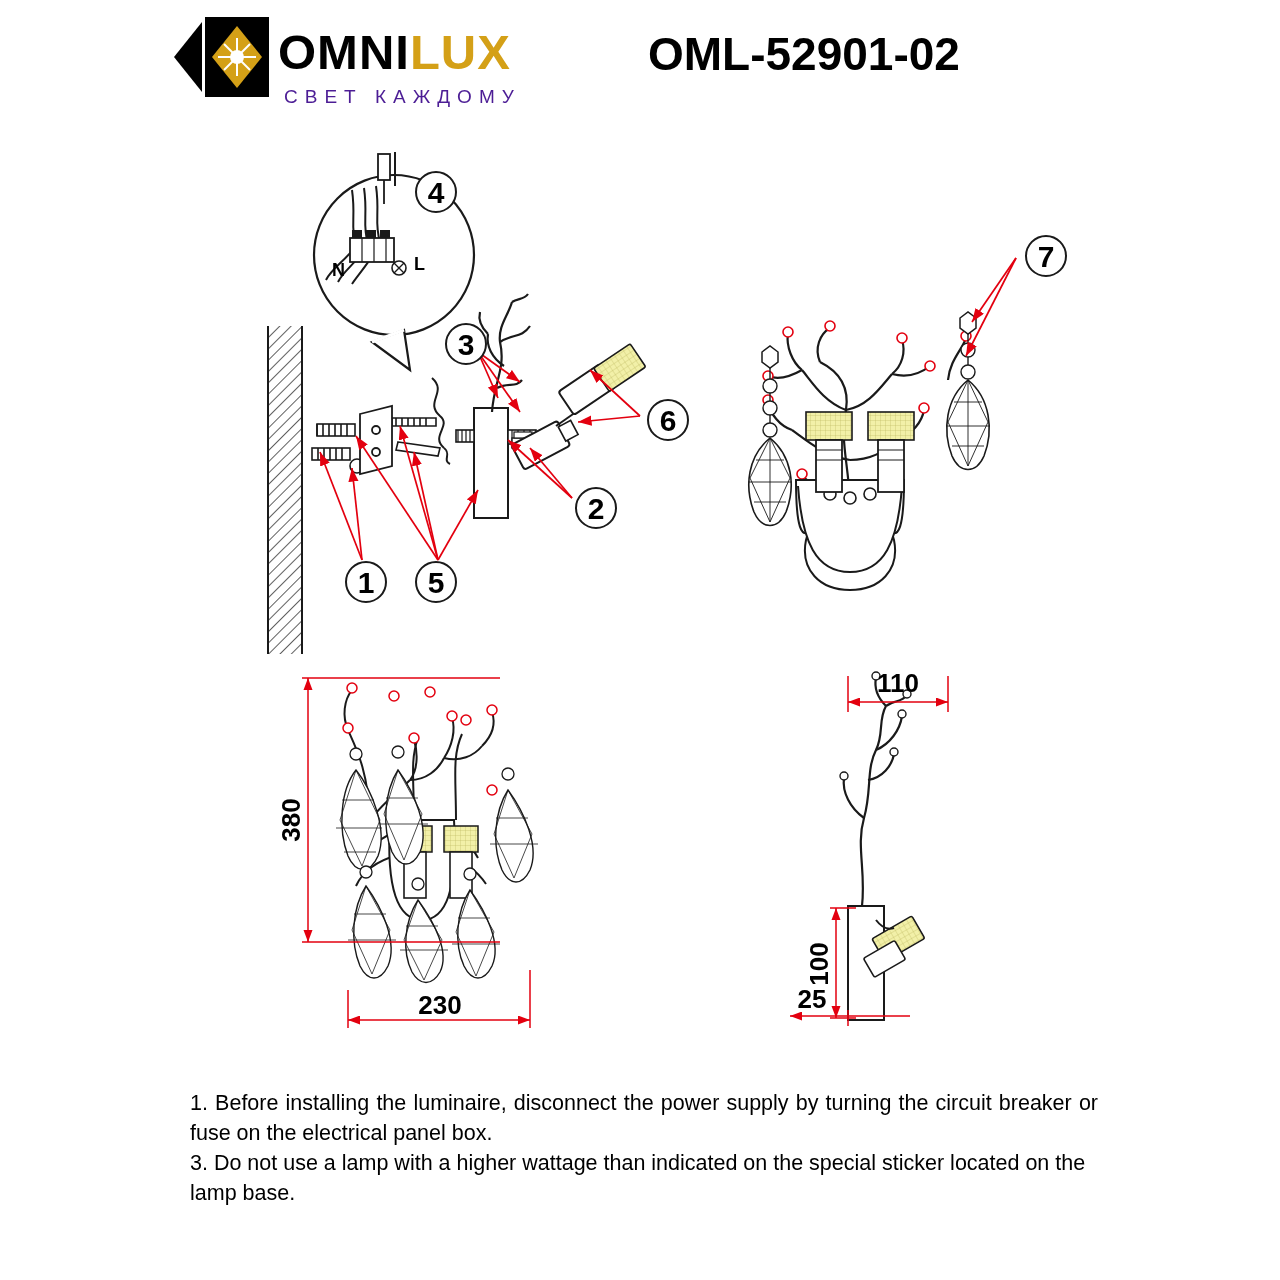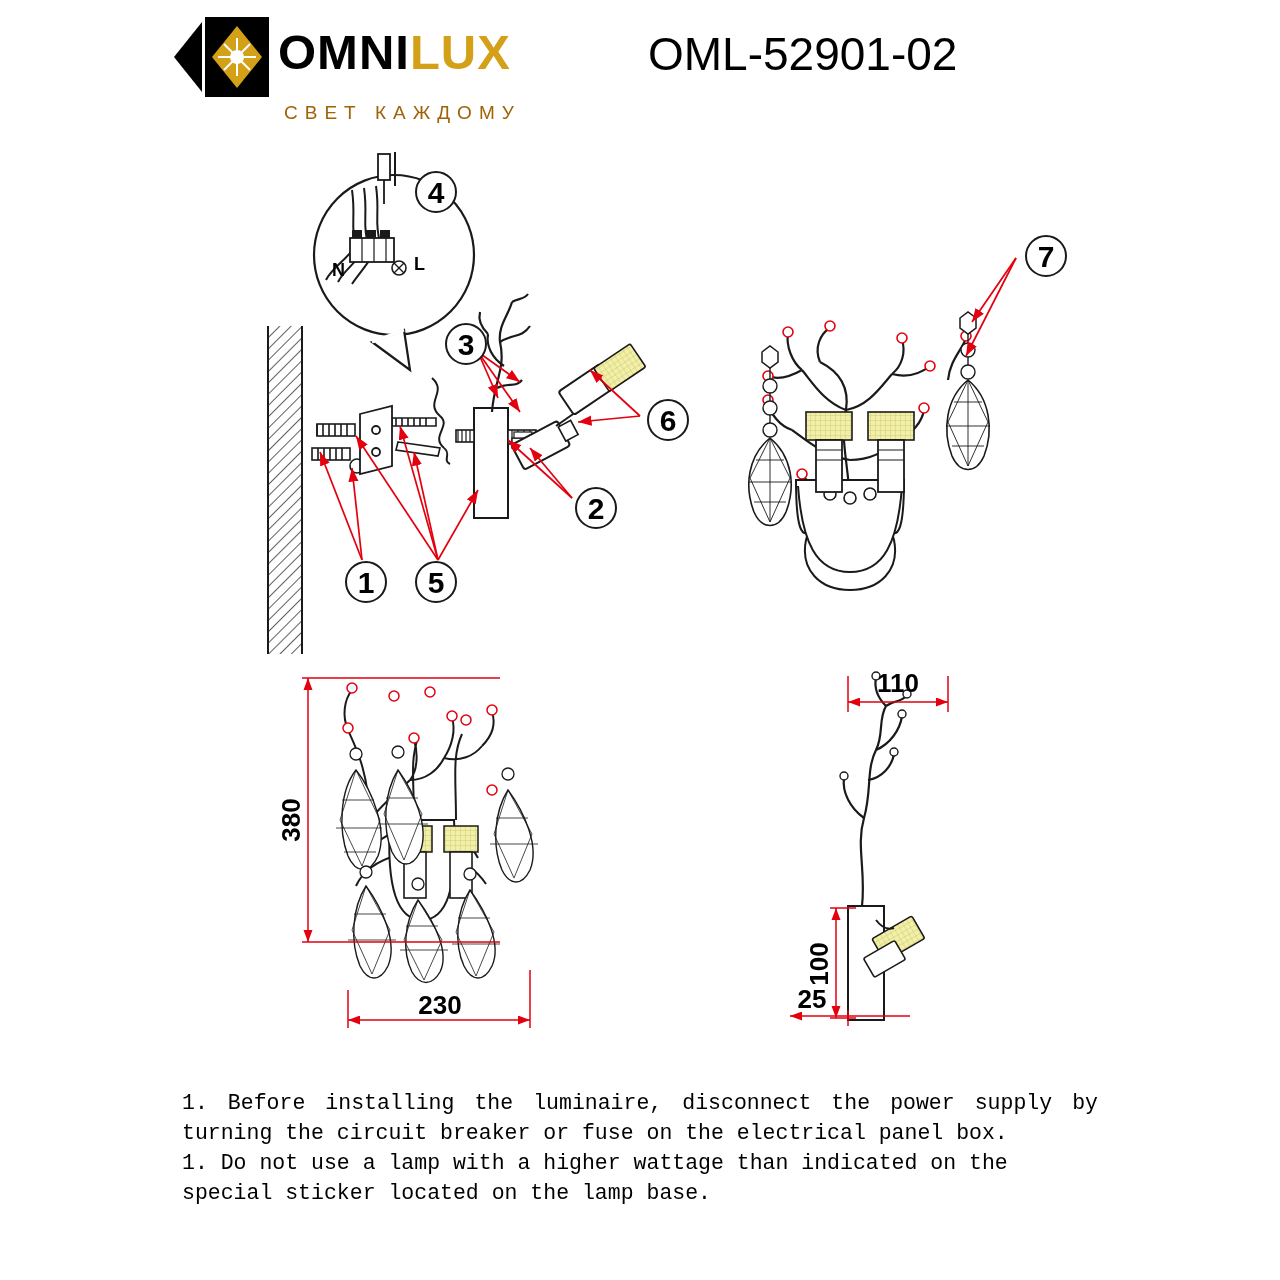--- a/index.html
+++ b/index.html
@@ -55,30 +55,29 @@
     white-space: nowrap;
   }
   .logo-text .omni { color: #000000; }
   .logo-text .lux { color: #d4a017; }
   .logo-sub {
     position: absolute;
     left: 112px;
     top: 74px;
     font-size: 19px;
     letter-spacing: 7px;
-    color: #a16207;
+    color: #4c1d95;
     white-space: nowrap;
-    margin-top: 16px;
   }
   .model-code {
     position: absolute;
     left: 648px;
     top: 27px;
     font-size: 46px;
-    font-weight: normal;
+    font-weight: bold;
     letter-spacing: 0px;
     white-space: nowrap;
   }
 
   
   .drawing {
     position: absolute;
     left: 0;
     top: 130px;
     width: 1280px;
@@ -90,22 +89,21 @@
   .notes {
     position: absolute;
     left: 182px;
     top: 1088px;
     width: 916px;
     font-size: 21.5px;
     line-height: 30px;
     color: #000000;
   }
   .notes p {
-    margin: 0 0 0 0;
-    font-family: Liberation Mono, monospace;
+    margin: 0 0 0 8px;
   }
   .notes p.justify {
     text-align: justify;
   }
 </style>
 </head>
 <body>
 
 <div class="page">
 
@@ -536,16 +534,16 @@
           <line x1="848" y1="880" x2="848" y2="896"></line>
         </g>
         <text x="812" y="878" text-anchor="middle" font-family="Liberation Sans, sans-serif" font-size="26" font-weight="bold" fill="#000000">25</text>
       </g>
 
     </svg>
   </div>
 
   <div class="notes">
     <p class="justify">1. Before installing the luminaire, disconnect the power supply by turning the circuit breaker or fuse on the electrical panel box.</p>
-    <p>1. Do not use a lamp with a higher wattage than indicated on the special sticker located on the lamp base.</p>
+    <p>3. Do not use a lamp with a higher wattage than indicated on the special sticker located on the lamp base.</p>
   </div>
 
 </div>
 
 </body></html>

